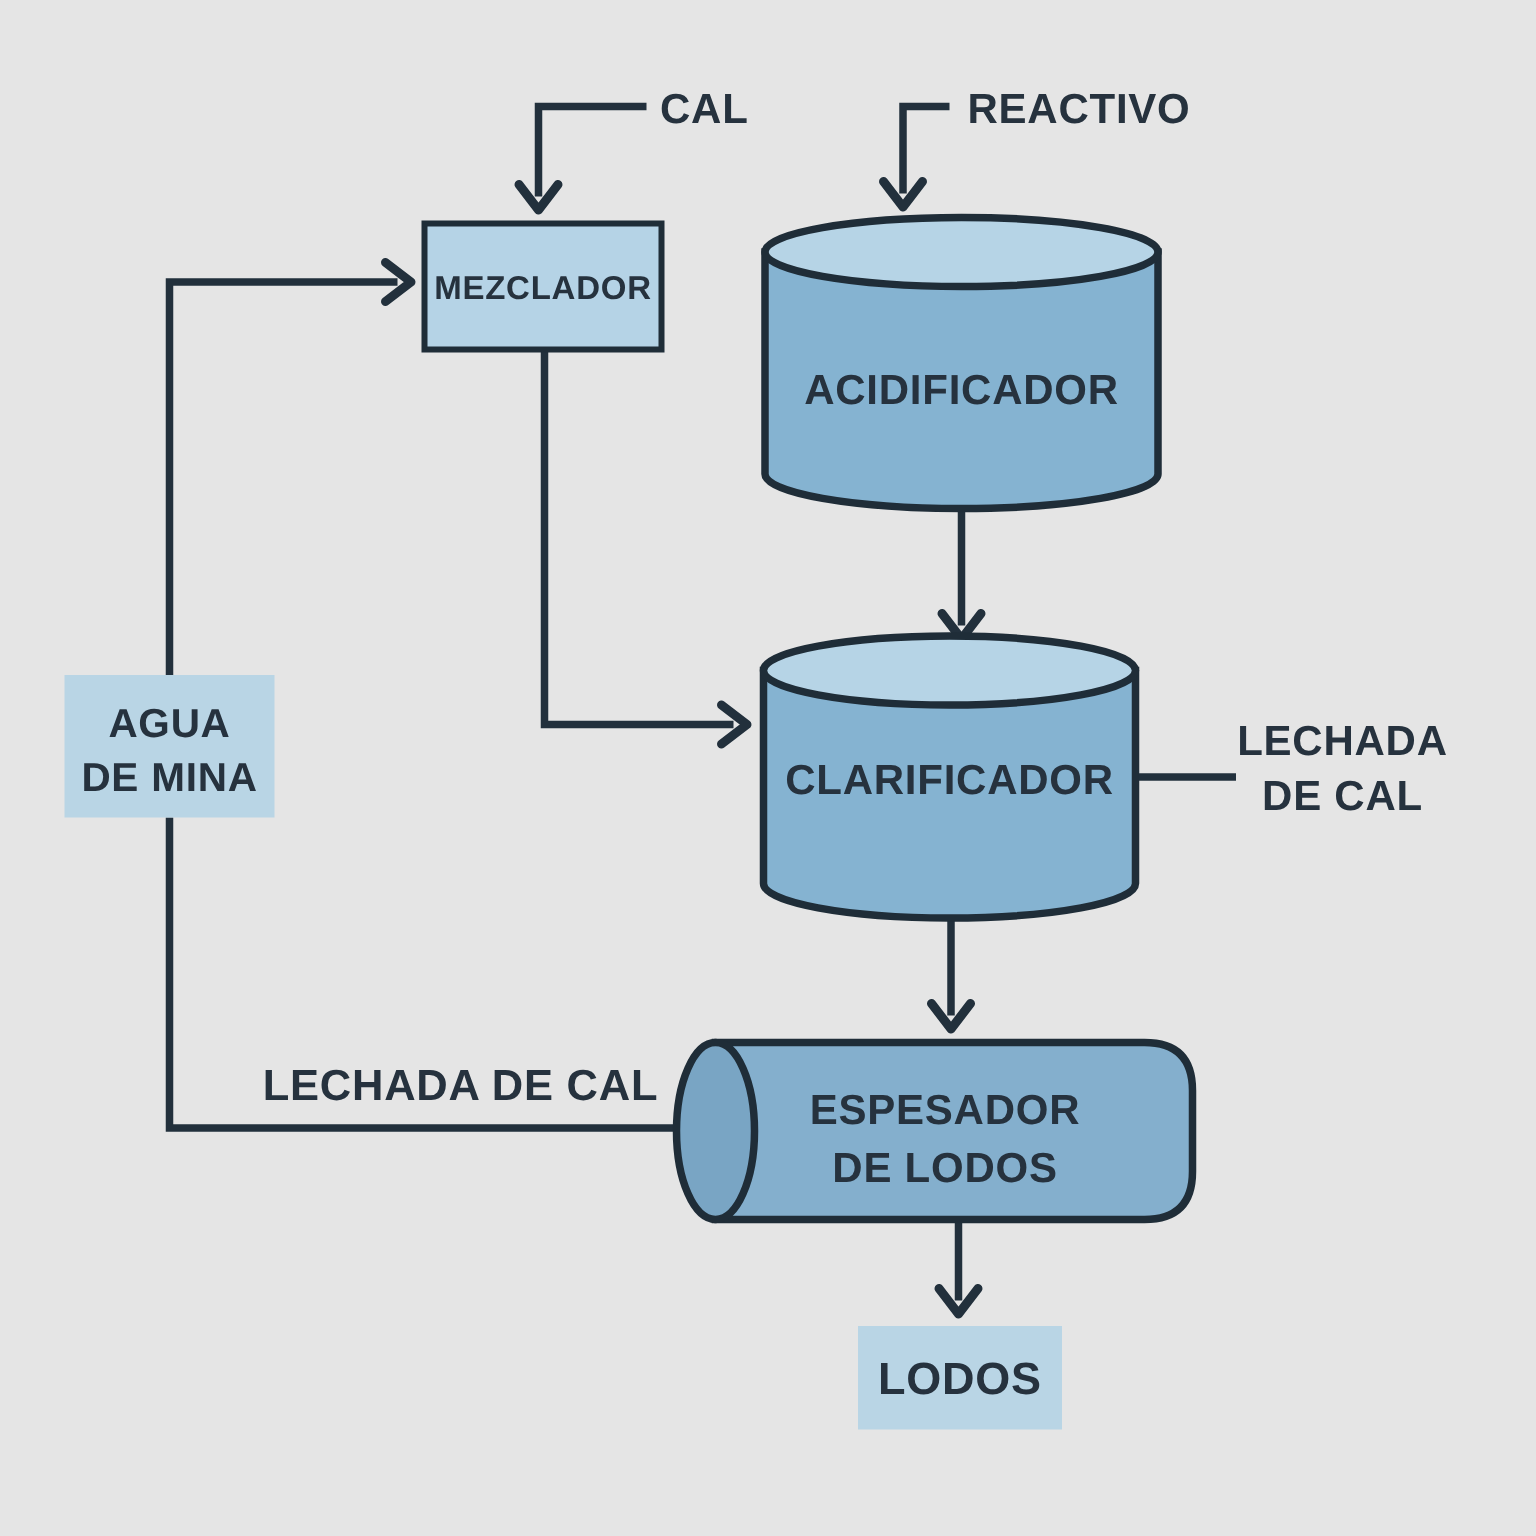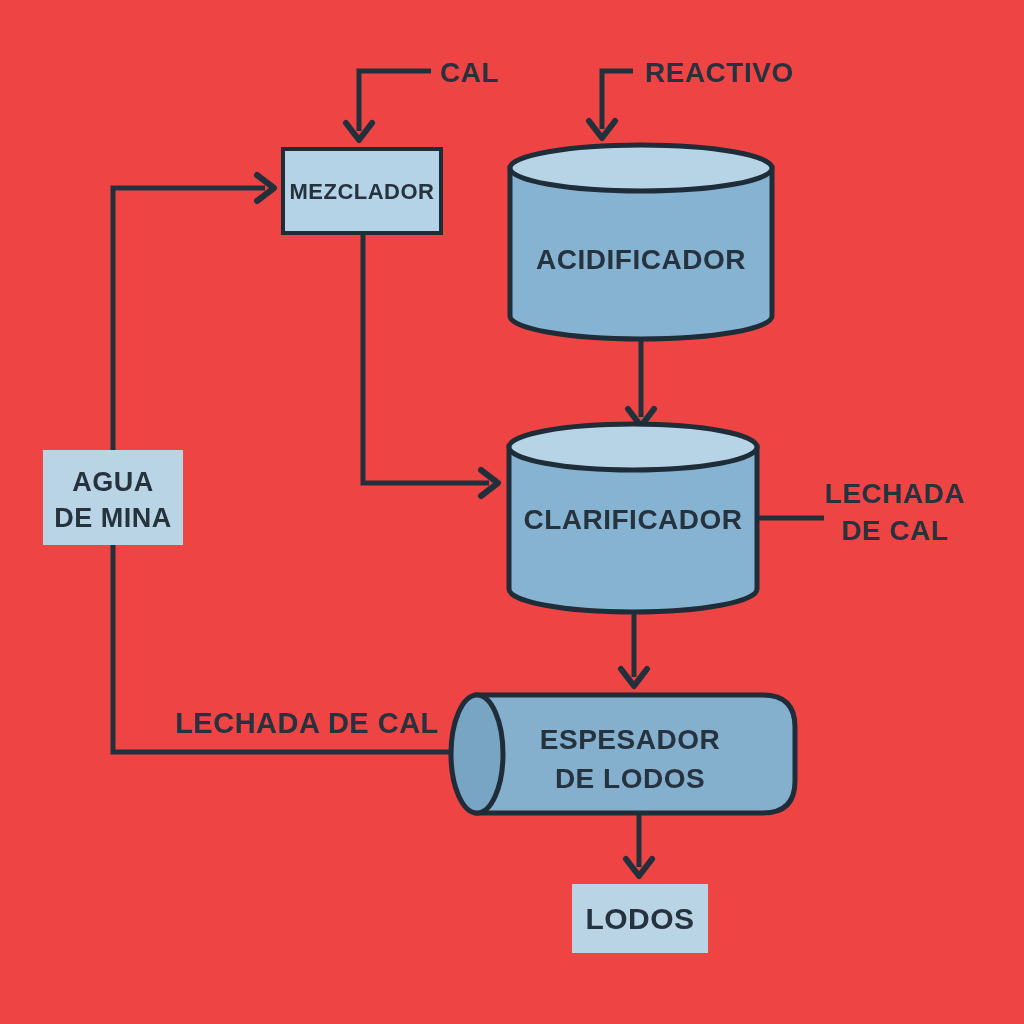--- a/index.html
+++ b/index.html
@@ -1,16 +1,16 @@
 <!DOCTYPE html>
 <html><head>
 <meta charset="utf-8">
 <style>
   html,body{margin:0;padding:0;background:#ffffff;}
-  .stage{width:1024px;height:1024px;position:relative;background:#ef4444;margin:0 auto;overflow:hidden;}
+  .stage{width:1024px;height:1024px;position:relative;background:#e5e5e5;margin:0 auto;overflow:hidden;}
   svg{display:block;}
   svg text{
     font-family:"Liberation Sans", sans-serif;
     font-weight:700;
     fill:#26323e;
     letter-spacing:0.5px;
   }
   .edge{stroke:#22303c;stroke-width:5;fill:none;}
   .arrow{stroke:#22303c;stroke-width:6;fill:none;stroke-linecap:round;stroke-linejoin:round;}
   .outline{stroke:#1f2d38;stroke-width:5;}

